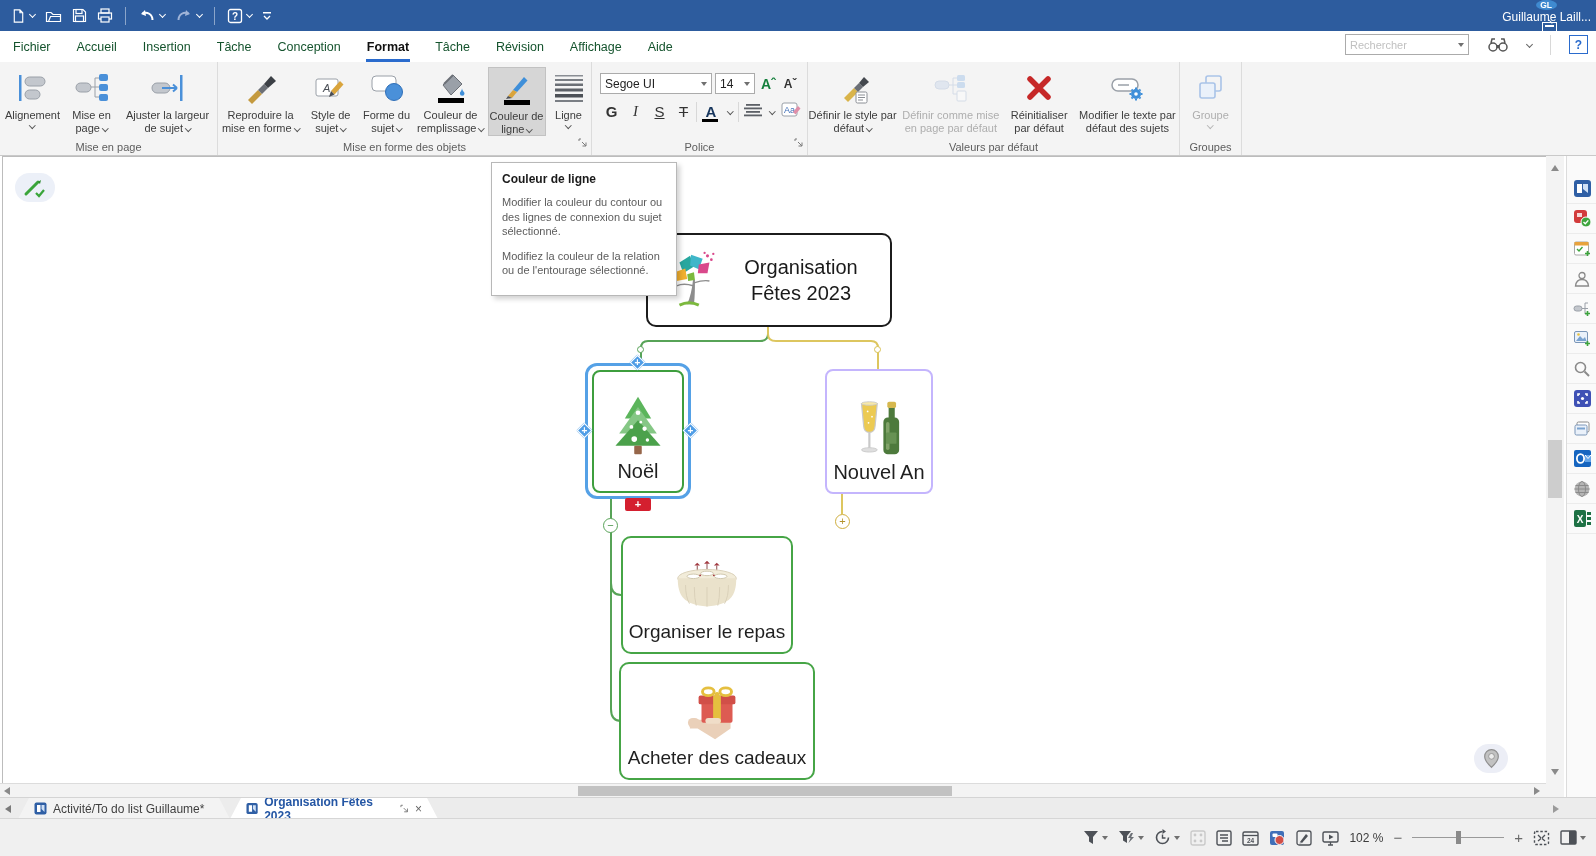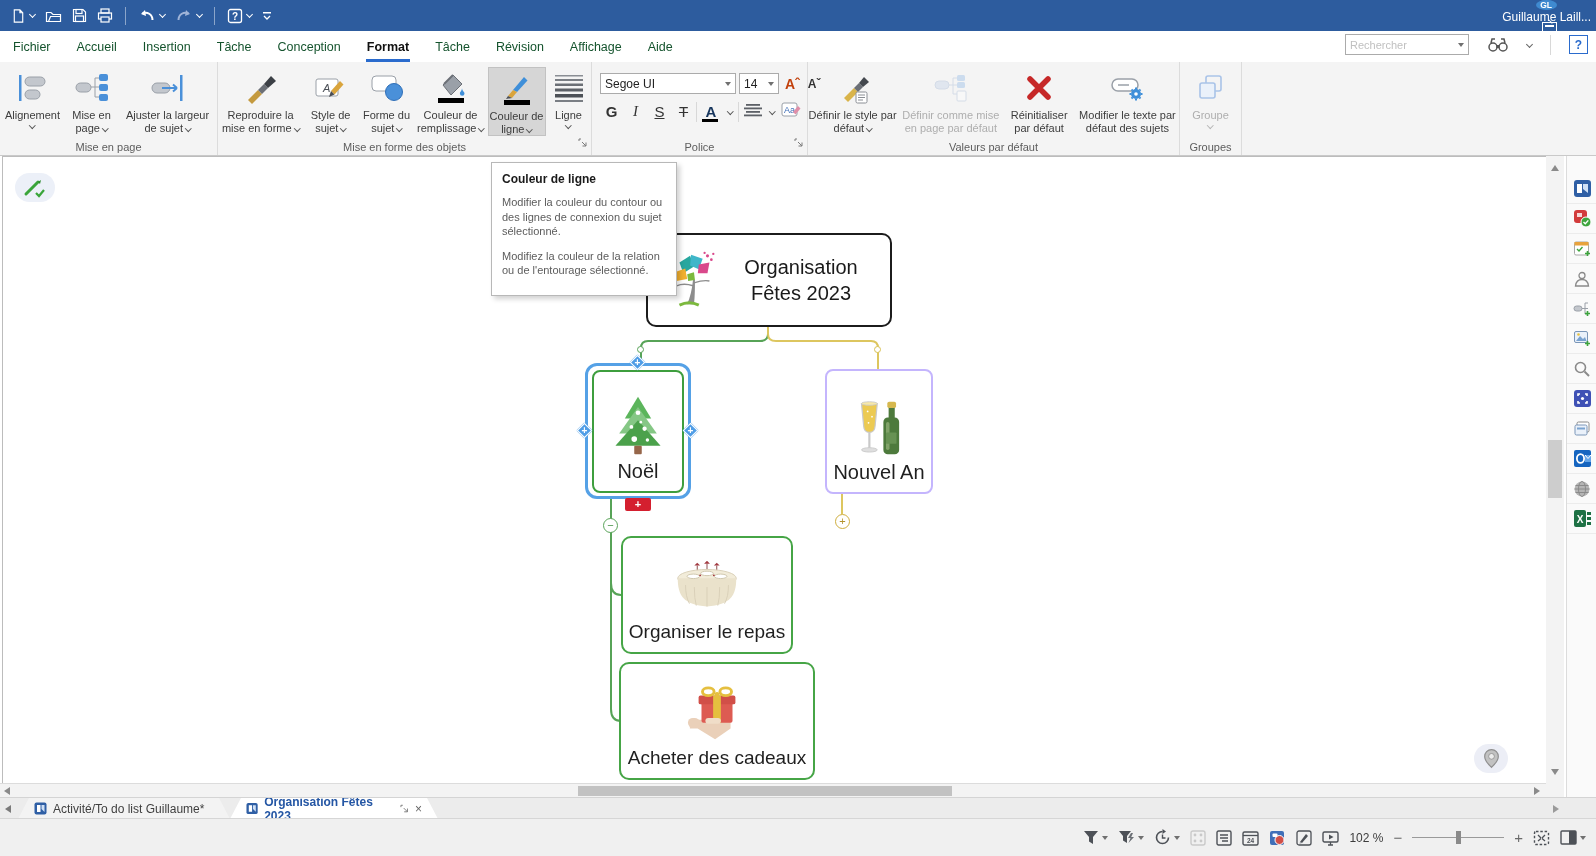--- a/index.html
+++ b/index.html
@@ -342,29 +342,29 @@
       <div class="launcher">
         <svg width="10" height="10" viewBox="0 0 10 10">
             <path d="M1 3 V1 H3" stroke="#7a7a7a" fill="none"></path>
             <path d="M4 4 L8 8 M8 4.5 V8 H4.5" stroke="#7a7a7a" fill="none"></path>
           </svg>
       </div>
     </div>
 
     <div class="rgroup" id="g-police" style="left:592px;width:216px">
       <div style="position:absolute;left:8px;top:11px;display:flex;gap:3px;align-items:center">
-        <div class="combo" style="width:136px">
+        <div class="combo" style="width:112px">
             <span>Segoe UI</span>
             <span class="tri-dn"></span>
           </div>
         <div class="combo" style="width:40px">
             <span>14</span>
             <span class="tri-dn"></span>
           </div>
-        <div style="font-size:14px;font-weight:bold;color:#c2410c;padding:0 3px">Aˆ</div>
+        <div style="font-size:14px;font-weight:bold;color:#15803d;padding:0 3px">Aˆ</div>
         <div style="font-size:12px;font-weight:bold;color:#333;padding:0 2px">Aˇ</div>
       </div>
       <div style="position:absolute;left:8px;top:38px;display:flex;gap:1px;align-items:center">
         <div class="fmt-letter" style="font-weight:bold">G</div>
         <div class="fmt-letter" style="font-style:italic;font-family:'Liberation Serif',serif">I</div>
         <div class="fmt-letter" style="text-decoration:underline">S</div>
         <div class="fmt-letter" style="text-decoration:line-through">T</div>
         <div class="vsep"></div>
         <div class="acolor">
             <span>A</span>

